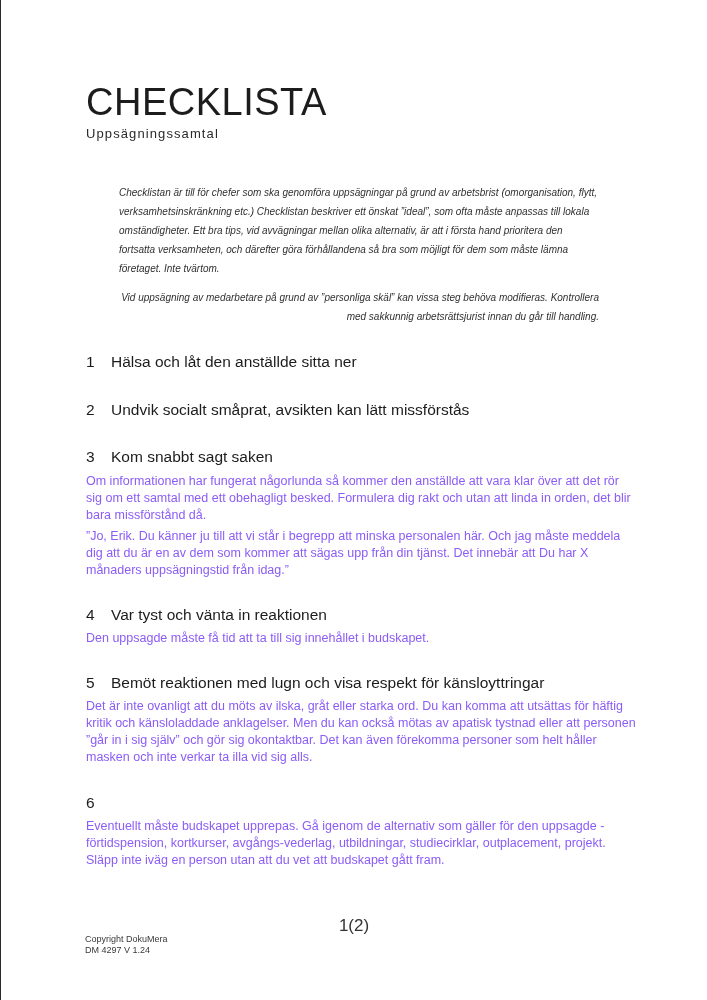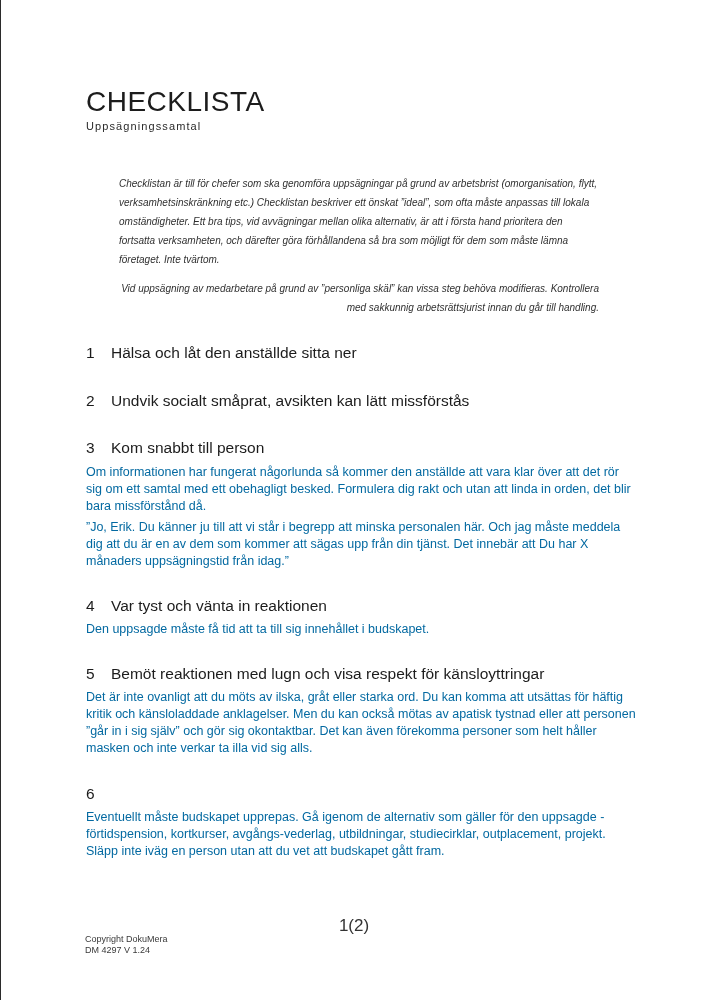--- a/index.html
+++ b/index.html
@@ -16,29 +16,29 @@
     box-sizing: border-box;
     font-family: "Liberation Sans", sans-serif;
     color: #262626;
     overflow: hidden;
   }
   .content {
     padding: 84px 69px 0 85px;
   }
   .doc-title {
     margin: 0;
-    font-size: 28px;
+    font-size: 38px;
     font-weight: 400;
     letter-spacing: 0.5px;
     line-height: 36px;
     color: #1c1c1c;
   }
   .doc-subtitle {
-    margin-top: 0;
-    font-size: 11px;
+    margin-top: 6px;
+    font-size: 13px;
     letter-spacing: 1.1px;
     color: #2a2a2a;
   }
   .intro {
     margin: 42px 30px 0 33px;
     width: 480px;
     font-style: italic;
     font-size: 10px;
     line-height: 19px;
     color: #303030;
@@ -59,21 +59,21 @@
   }
   .section-heading .num {
     width: 25px;
     flex: 0 0 25px;
   }
   .body-text {
     margin: 0;
     margin-top: 5px;
     font-size: 12.5px;
     line-height: 17px;
-    color: #0369a1;
+    color: #8b5cf6;
     max-width: 553px;
   }
   .mt-s1 { margin-top: 26px; }
   .mt-s2 { margin-top: 28px; }
   .mt-s3 { margin-top: 27px; }
   .mt-quote { margin-top: 4px; }
   .mt-s4 { margin-top: 26px; }
   .mt-s5 { margin-top: 26px; }
   .mt-s6 { margin-top: 27px; }
   .mt-body3 { margin-top: 6px; }
@@ -114,21 +114,21 @@
       <span>Hälsa och låt den anställde sitta ner</span>
     </div>
 
     <div class="section-heading mt-s2">
       <span class="num">2</span>
       <span>Undvik socialt småprat, avsikten kan lätt missförstås</span>
     </div>
 
     <div class="section-heading mt-s3">
       <span class="num">3</span>
-      <span>Kom snabbt till person</span>
+      <span>Kom snabbt sagt saken</span>
     </div>
     <p class="body-text mt-body3">Om informationen har fungerat någorlunda så kommer den anställde att vara klar över att det rör sig om ett samtal med ett obehagligt besked. Formulera dig rakt och utan att linda in orden, det blir bara missförstånd då.</p>
     <p class="body-text mt-quote">”Jo, Erik. Du känner ju till att vi står i begrepp att minska personalen här. Och jag måste meddela dig att du är en av dem som kommer att sägas upp från din tjänst. Det innebär att Du har X månaders uppsägningstid från idag.”</p>
 
     <div class="section-heading mt-s4">
       <span class="num">4</span>
       <span>Var tyst och vänta in reaktionen</span>
     </div>
     <p class="body-text">Den uppsagde måste få tid att ta till sig innehållet i budskapet.</p>
 

